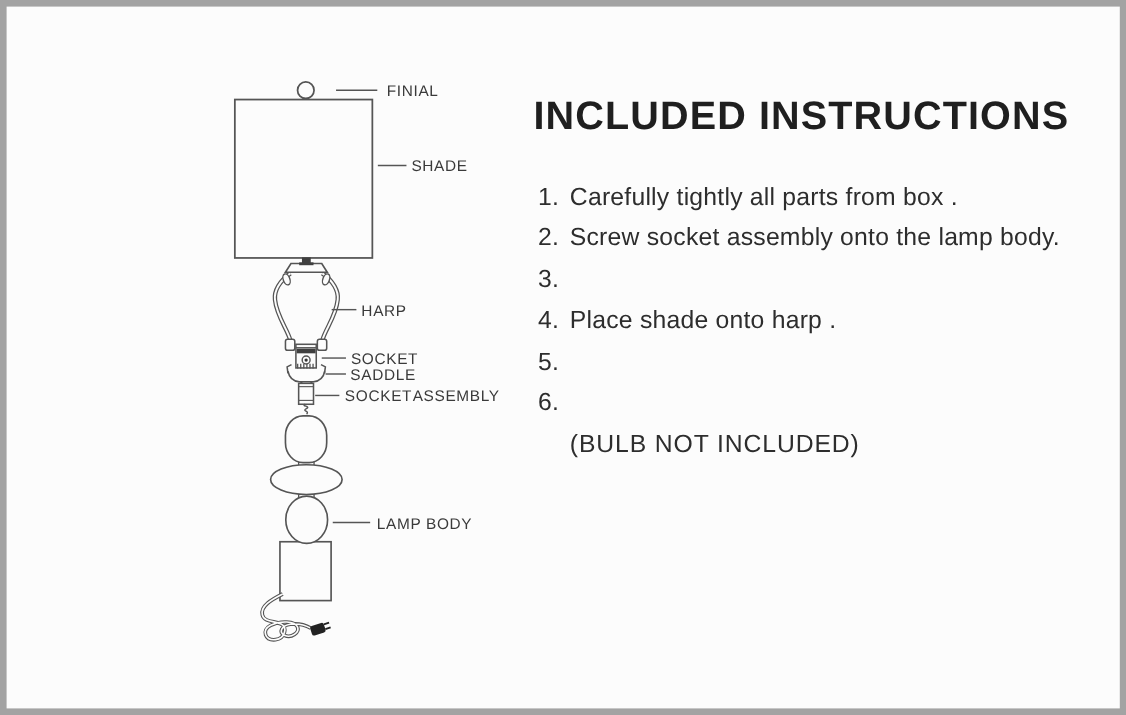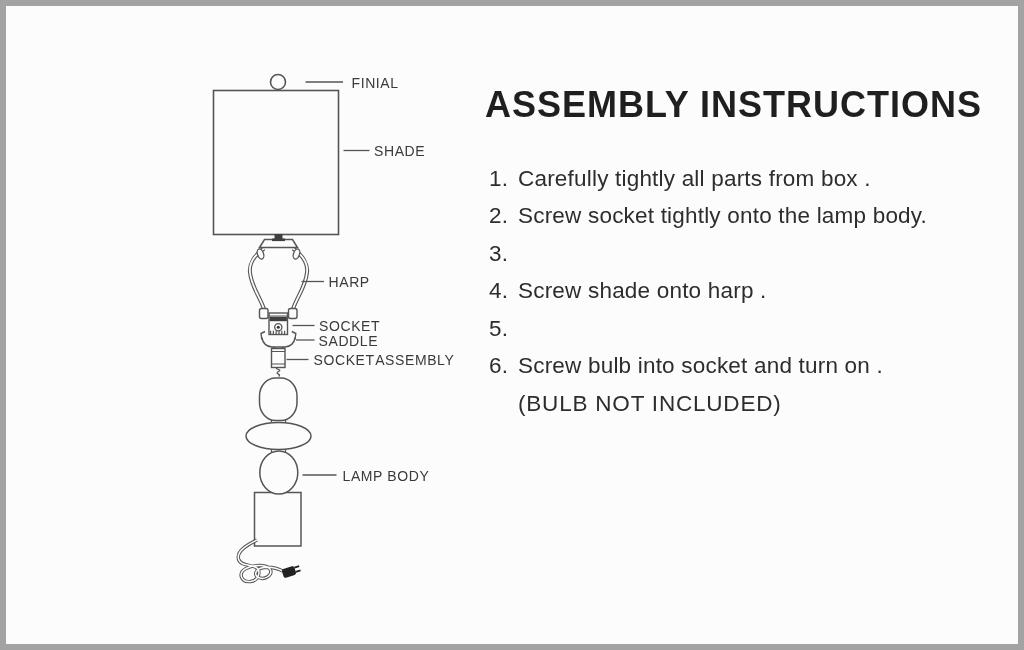--- a/index.html
+++ b/index.html
@@ -129,41 +129,40 @@
 
     <text class="svg-label" x="345.5" y="76.5" dominant-baseline="central">FINIAL</text>
     <text class="svg-label" x="368" y="144.5" dominant-baseline="central">SHADE</text>
     <text class="svg-label" x="322.5" y="276" dominant-baseline="central">HARP</text>
     <text class="svg-label" x="313" y="320" dominant-baseline="central">SOCKET</text>
     <text class="svg-label" x="312.5" y="334.5" dominant-baseline="central">SADDLE</text>
     <text class="svg-label tight" x="307.5" y="353.5" dominant-baseline="central">SOCKET ASSEMBLY</text>
     <text class="svg-label" x="336.5" y="469.5" dominant-baseline="central">LAMP BODY</text>
   </svg>
 
-  <div class="title">ASSEMBLY INSTRUCTIONS</div>
+  <div class="title">INCLUDED INSTRUCTIONS</div>
 
   <div class="steps">
     <div class="step">
       <span class="num">1.</span>
       <span>Carefully tightly all parts from box .</span>
     </div>
     <div class="step">
       <span class="num">2.</span>
-      <span>Screw socket tightly onto the lamp body.</span>
+      <span>Screw socket assembly onto the lamp body.</span>
     </div>
     <div class="step">
       <span class="num">3.</span>
     </div>
     <div class="step">
       <span class="num">4.</span>
-      <span>Screw shade onto harp .</span>
+      <span>Place shade onto harp .</span>
     </div>
     <div class="step">
       <span class="num">5.</span>
     </div>
     <div class="step">
       <span class="num">6.</span>
-      <span>Screw bulb into socket and turn on .</span>
     </div>
     <div class="note">(BULB NOT INCLUDED)</div>
   </div>
 
 </div>
 
 </body></html>

